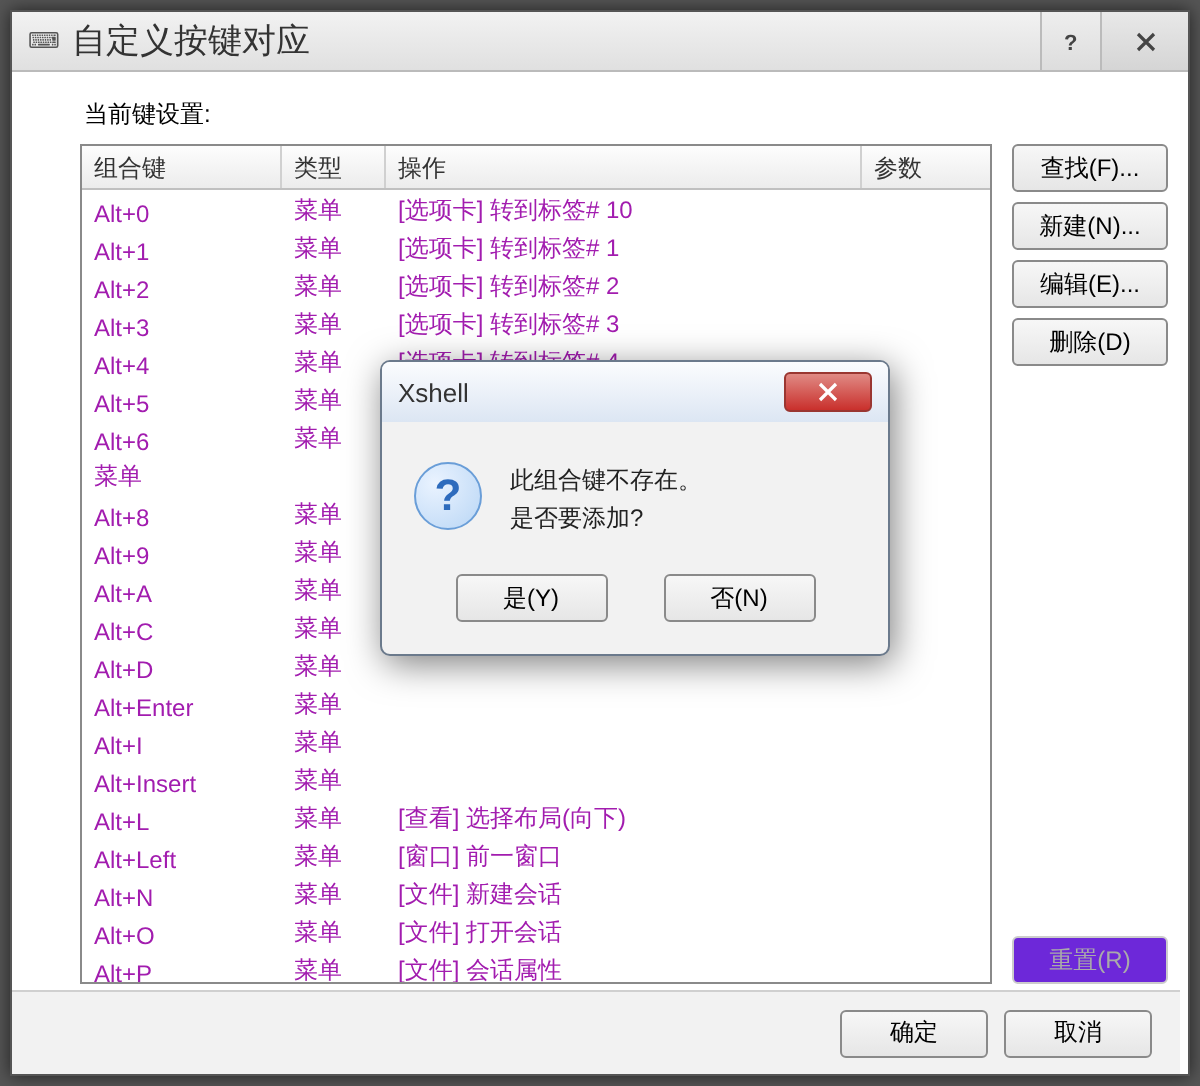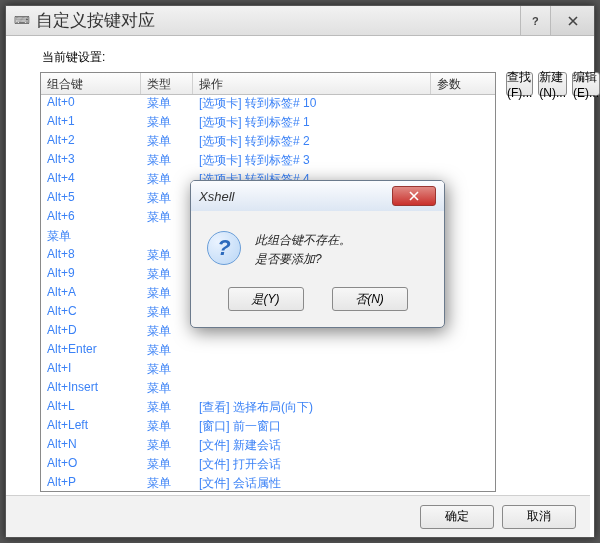--- a/index.html
+++ b/index.html
@@ -17,31 +17,31 @@
 .main-row { display: flex; gap: 10px; }
 .table-wrap { flex: 1; border: 1px solid #8a8a8a; height: 420px; overflow: hidden; background: #fff; }
 .thead { display: flex; background: linear-gradient(#fdfdfd,#ececec); border-bottom: 1px solid #c0c0c0; height: 22px; }
 .th { padding: 3px 6px; border-right: 1px solid #d0d0d0; font-size: 12px; color: #333; }
 .th:last-child { border-right: none; }
 .col-key { width: 100px; }
 .col-type { width: 52px; }
 .col-act { flex: 1; }
 .col-param { width: 64px; }
 .tbody { overflow-y: auto; height: 398px; }
-.tr { display: flex; height: 19px; align-items: flex-start; font-size: 12px; color: #3b82f6; }
+.tr { display: flex; height: 19px; align-items: flex-end; font-size: 12px; color: #a21caf; }
 .tr:nth-child(odd) { background: #fff; }
 .tr:nth-child(even) { background: #fff; }
 .td { padding: 0 6px; overflow: hidden; white-space: nowrap; }
-.side { width: 78px; display: flex; gap: 5px; }
+.side { width: 78px; display: flex; flex-direction: column; gap: 5px; justify-content: center; }
 .btn { height: 24px; background: linear-gradient(#f7f7f7,#e6e6e6); border: 1px solid #8a8a8a; border-radius: 3px; font-size: 12px; cursor: pointer; display: flex; align-items: center; justify-content: center; }
 .btn.disabled { color: #aaa; border-color: #ccc; background: #6d28d9; cursor: default; }
 .footer { position: absolute; bottom: 0; left: 0; right: 4px; height: 42px; border-top: 1px solid #d0d0d0; background: #f2f2f2; display: flex; align-items: center; justify-content: flex-end; gap: 8px; padding-right: 14px; }
 .footer .btn { width: 74px; }
 
-.modal { position: absolute; left: 190px; top: 180px; width: 255px; background: #f2f2f2; border: 1px solid #6b7a8c; box-shadow: 2px 4px 18px rgba(0,0,0,0.5); border-radius: 5px; overflow: hidden; font-style: italic; }
+.modal { position: absolute; left: 190px; top: 180px; width: 255px; background: #f2f2f2; border: 1px solid #6b7a8c; box-shadow: 2px 4px 18px rgba(0,0,0,0.5); border-radius: 5px; overflow: hidden; }
 .modal-title { height: 30px; background: linear-gradient(#fbfcfe,#dce6f3); display: flex; align-items: center; padding: 0 8px; font-size: 13px; color: #333; }
 .modal-title span { flex: 1; }
 .modal-close { width: 44px; height: 20px; background: linear-gradient(#e08a84,#c9302c); border: 1px solid #9a3631; border-radius: 3px; display: flex; align-items: center; justify-content: center; cursor: pointer; }
 .modal-close svg { width: 10px; height: 10px; }
 .modal-body { padding: 20px 16px 8px; display: flex; gap: 14px; align-items: flex-start; }
 .qicon { width: 34px; height: 34px; border-radius: 50%; background: radial-gradient(circle at 30% 30%, #eaf3ff, #b9d6f5); border: 1px solid #6a9ed8; display: flex; align-items: center; justify-content: center; font-size: 22px; color: #2d6bbd; font-weight: bold; flex-shrink: 0; }
 .modal-text { font-size: 12px; line-height: 1.6; color: #222; }
 .modal-actions { display: flex; justify-content: center; gap: 28px; padding: 10px 0 16px; }
 .modal-actions .btn { width: 76px; }
 .reset-row { margin-top: auto; }

